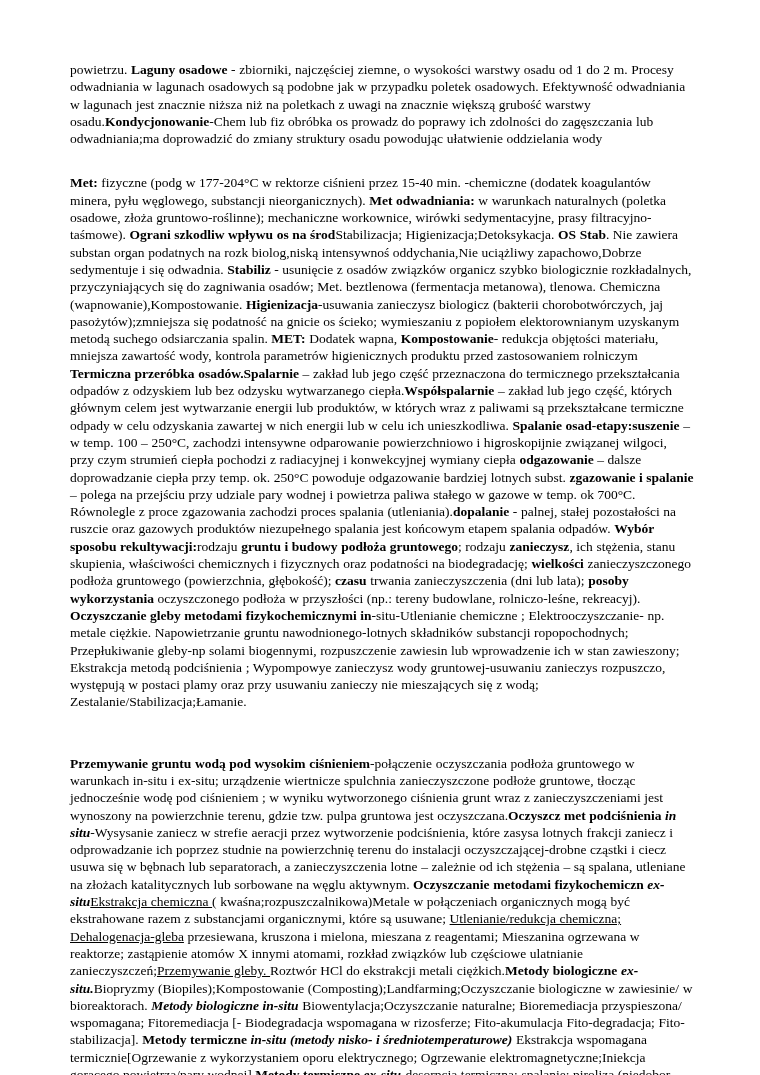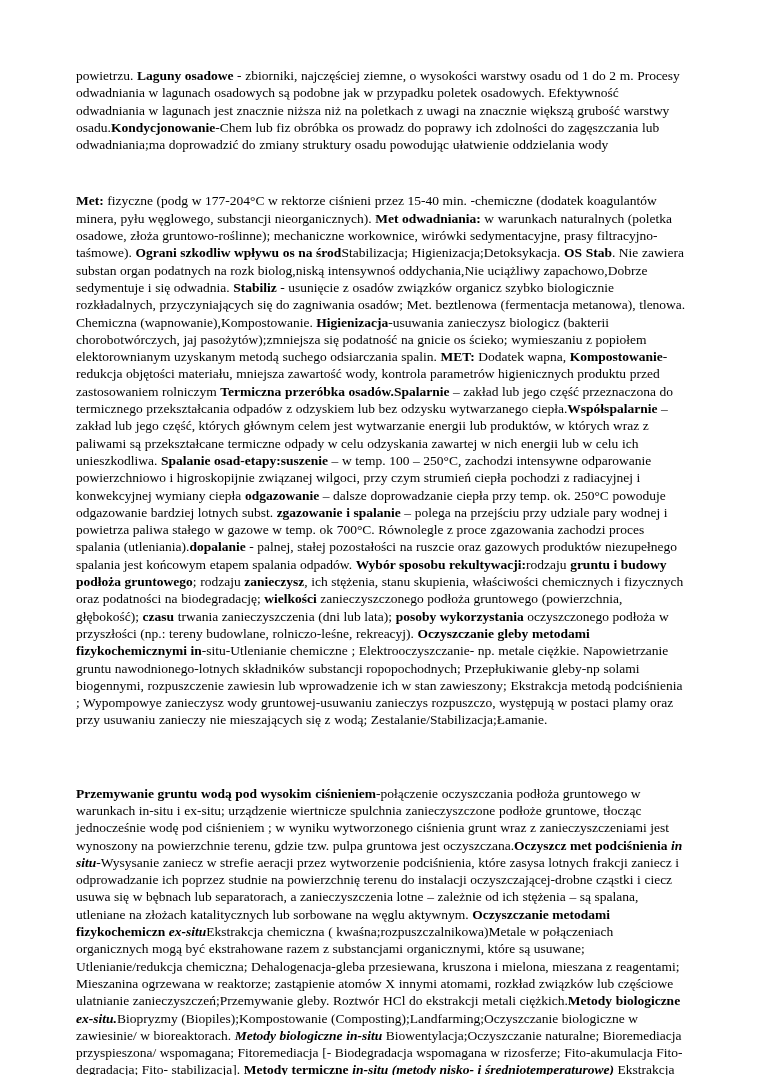--- a/index.html
+++ b/index.html
@@ -19,28 +19,28 @@
     background: #ffffff;
     padding: 61px 66px 0 70px;
     color: #000000;
     font-family: "Liberation Serif", "DejaVu Serif", serif;
     font-size: 13.5px;
     line-height: 17.3px;
     text-align: left;
     word-spacing: 0.2px;
   }
   .para {
-    margin: 6px;
+    margin: 0;
     padding: 0;
   }
   .para + .para-gap-small { height: 27px; }
   .para + .para-gap-large { height: 44px; }
   .b { font-weight: bold; }
   .i { font-style: italic; }
-  .u { }
+  .u { text-decoration: underline; }
 </style>
 </head>
 <body>
 
 <div class="page">
   <div>
       <p class="para"><span>powietrzu. </span><span class="b">Laguny osadowe</span><span> - zbiorniki, najczęściej ziemne, o wysokości warstwy osadu od 1 do 2 m. Procesy odwadniania w lagunach osadowych są podobne jak w przypadku poletek osadowych. Efektywność odwadniania w lagunach jest znacznie niższa niż na poletkach z uwagi na znacznie większą grubość warstwy osadu.</span><span class="b">Kondycjonowanie</span><span>-Chem lub fiz obróbka os  prowadz do poprawy ich zdolności do zagęszczania lub odwadniania;ma doprowadzić do zmiany struktury osadu powodując ułatwienie oddzielania wody</span></p>
       <div class="para-gap-small"></div>
       <p class="para"><span class="b">Met:</span><span> fizyczne (podg w 177-204°C w rektorze ciśnieni przez 15-40 min. -chemiczne (dodatek  koagulantów minera, pyłu węglowego, substancji nieorganicznych). </span><span class="b">Met odwadniania:</span><span> w warunkach naturalnych (poletka osadowe, złoża gruntowo-roślinne); mechaniczne workownice, wirówki sedymentacyjne, prasy filtracyjno-taśmowe). </span><span class="b">Ograni szkodliw wpływu os na środ</span><span>Stabilizacja; Higienizacja;Detoksykacja. </span><span class="b">OS Stab</span><span>. Nie zawiera substan organ podatnych na rozk biolog,niską intensywnoś oddychania,Nie uciążliwy zapachowo,Dobrze sedymentuje i  się odwadnia. </span><span class="b">Stabiliz</span><span> - usunięcie z osadów związków organicz szybko biologicznie rozkładalnych, przyczyniających się do zagniwania osadów; Met. beztlenowa (fermentacja metanowa), tlenowa. Chemiczna (wapnowanie),Kompostowanie. </span><span class="b">Higienizacja</span><span>-usuwania zanieczysz biologicz (bakterii chorobotwórczych, jaj pasożytów);zmniejsza się podatność na gnicie os ścieko; wymieszaniu z popiołem elektorownianym uzyskanym metodą suchego odsiarczania spalin. </span><span class="b">MET:</span><span> Dodatek wapna, </span><span class="b">Kompostowanie</span><span>- redukcja objętości materiału, mniejsza zawartość wody,  kontrola parametrów higienicznych produktu przed zastosowaniem rolniczym </span><span class="b">Termiczna przeróbka osadów.Spalarnie</span><span> – zakład lub jego część przeznaczona do termicznego przekształcania odpadów z odzyskiem lub bez odzysku wytwarzanego ciepła.</span><span class="b">Współspalarnie</span><span> – zakład lub jego część, których głównym celem jest wytwarzanie energii lub produktów, w których wraz z paliwami są przekształcane termiczne odpady w celu odzyskania zawartej w nich energii lub w celu ich unieszkodliwa. </span><span class="b">Spalanie osad-etapy:suszenie</span><span> –  w temp. 100 – 250°C, zachodzi intensywne odparowanie powierzchniowo i higroskopijnie związanej wilgoci, przy czym strumień ciepła pochodzi z radiacyjnej i konwekcyjnej wymiany ciepła </span><span class="b">odgazowanie</span><span> – dalsze doprowadzanie ciepła przy temp. ok. 250°C powoduje odgazowanie bardziej lotnych subst. </span><span class="b">zgazowanie i spalanie</span><span> – polega na przejściu przy udziale pary wodnej i powietrza paliwa stałego w gazowe w temp. ok 700°C. Równolegle z proce zgazowania zachodzi proces spalania (utleniania).</span><span class="b">dopalanie</span><span> - palnej, stałej pozostałości na ruszcie oraz gazowych produktów niezupełnego spalania jest końcowym etapem spalania odpadów.  </span><span class="b">Wybór sposobu rekultywacji:</span><span>rodzaju </span><span class="b">gruntu i budowy podłoża gruntowego</span><span>; rodzaju </span><span class="b">zanieczysz</span><span>, ich stężenia, stanu skupienia, właściwości chemicznych i fizycznych oraz podatności na biodegradację; </span><span class="b">wielkości</span><span> zanieczyszczonego podłoża gruntowego (powierzchnia, głębokość); </span><span class="b">czasu</span><span> trwania zanieczyszczenia (dni lub lata); </span><span class="b">posoby wykorzystania</span><span> oczyszczonego podłoża w przyszłości (np.: tereny budowlane, rolniczo-leśne, rekreacyj). </span><span class="b">Oczyszczanie gleby metodami fizykochemicznymi in</span><span>-situ-Utlenianie chemiczne ; Elektrooczyszczanie- np. metale ciężkie. Napowietrzanie gruntu nawodnionego-lotnych składników substancji ropopochodnych; Przepłukiwanie gleby-np solami biogennymi, rozpuszczenie zawiesin lub wprowadzenie ich w stan zawieszony; Ekstrakcja metodą podciśnienia ; Wypompowye zanieczysz wody gruntowej-usuwaniu zanieczys rozpuszczo, występują w postaci plamy oraz przy usuwaniu zanieczy nie mieszających się z wodą; Zestalanie/Stabilizacja;Łamanie.</span></p>
       <div class="para-gap-large"></div>

